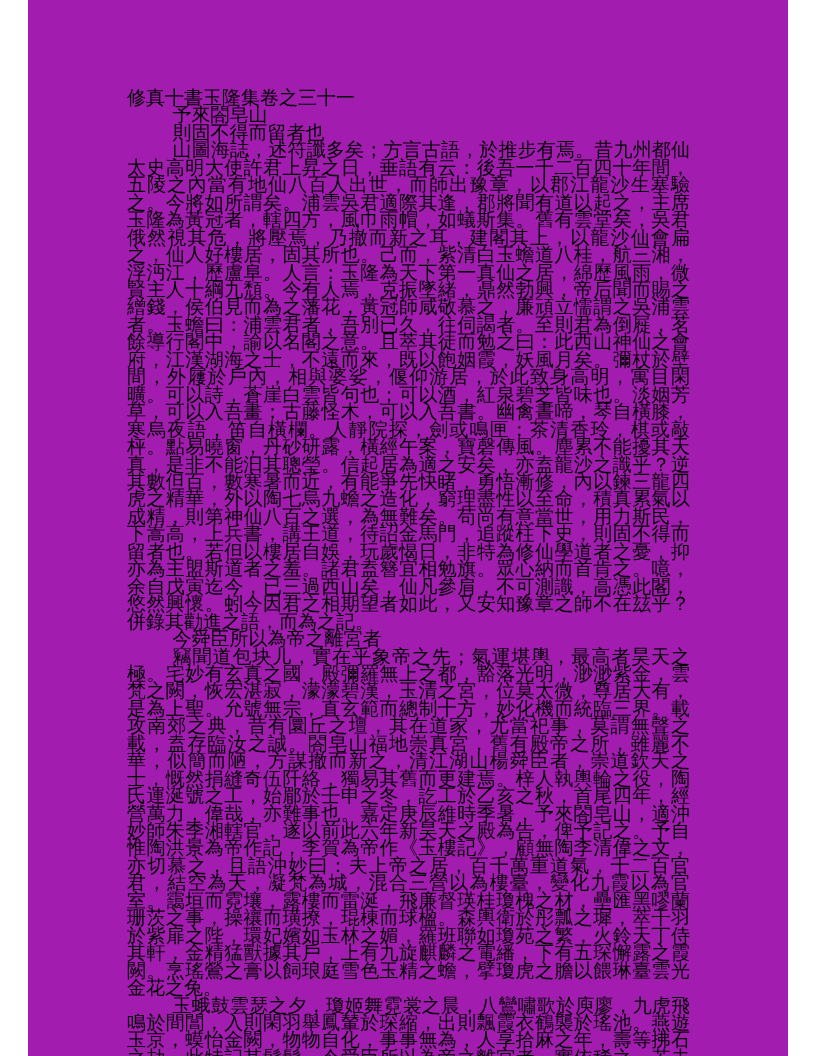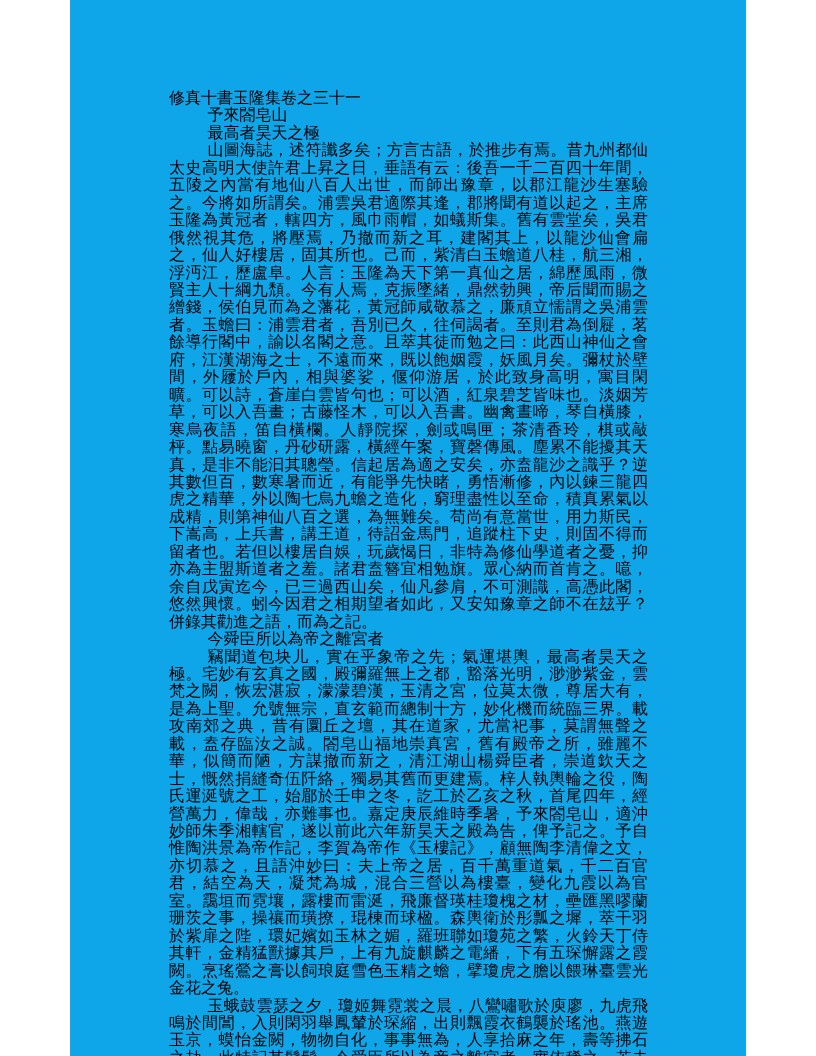--- a/index.html
+++ b/index.html
@@ -2,29 +2,29 @@
 <html lang="zh-Hant"><head>
 <meta charset="utf-8">
 <style>
   html, body {
     margin: 0;
     padding: 0;
     background: #ffffff;
   }
   .page {
     position: relative;
-    width: 676px;
+    width: 760px;
     height: 1056px;
     margin: 0 auto;
-    background: #0ea5e9;
+    background: #a21caf;
     box-sizing: border-box;
     padding: 89px 98px 40px 99px;
     overflow: hidden;
     font-family: "Liberation Serif", "DejaVu Serif", serif;
-    font-size: 16px;
+    font-size: 19px;
     line-height: 17.45px;
     color: #000000;
     text-align: justify;
     text-justify: inter-ideograph;
     letter-spacing: 0;
   }
   .page p {
     margin: 0;
     padding: 0;
     word-break: break-all;
@@ -36,18 +36,18 @@
   .indent-2 {
     text-indent: 2.4em;
   }
 </style>
 </head>
 <body>
 
 <div class="page">
   <p class="doc-title">修真十書玉隆集卷之三十一</p>
   <p class="indent-2">予來閤皂山</p>
-  <p class="indent-2">最高者昊天之極</p>
+  <p class="indent-2">則固不得而留者也</p>
   <p class="indent-2">山圖海誌，述符讖多矣；方言古語，於推步有焉。昔九州都仙太史高明大使許君上昇之日，垂語有云：後吾一千二百四十年間，五陵之內當有地仙八百人出世，而師出豫章，以郡江龍沙生塞驗之。今將如所謂矣。浦雲吳君適際其逢，郡將聞有道以起之，主席玉隆為黃冠者，轄四方，風巾雨帽，如蟻斯集。舊有雲堂矣，吳君俄然視其危，將壓焉，乃撤而新之耳，建閣其上，以龍沙仙會扁之，仙人好樓居，固其所也。己而，紫清白玉蟾道八桂，航三湘，浮沔江，歷盧阜。人言：玉隆為天下第一真仙之居，綿歷風雨，微賢主人十綱九頹。今有人焉，克振墜緒，鼎然勃興，帝后聞而賜之繒錢，侯伯見而為之藩花，黃冠師咸敬慕之，廉頑立懦謂之吳浦雲者。玉蟾曰：浦雲君者，吾別已久，往伺謁者。至則君為倒屣，茗餘導行閣中，諭以名閣之意。且萃其徒而勉之曰：此西山神仙之會府，江漢湖海之士，不遠而來，既以飽姻霞，妖風月矣。彌杖於壁間，外屨於戶內，相與婆娑，偃仰游居，於此致身高明，寓目閑曠。可以詩，蒼崖白雲皆句也；可以酒，紅泉碧芝皆味也。淡姻芳草，可以入吾畫；古藤怪木，可以入吾書。幽禽晝啼，琴自橫膝，寒烏夜語，笛自橫欄。人靜院探，劍或鳴匣；茶清香玲，棋或敲枰。點易曉窗，丹砂研露，橫經午案，寶磬傳風。塵累不能擾其天真，是非不能汩其聰瑩。信起居為適之安矣，亦盍龍沙之識乎？逆其數但百，數寒暑而近，有能爭先快睹，勇悟漸修，內以鍊三龍四虎之精華，外以陶七烏九蟾之造化，窮理盡性以至命，積真累氣以成精，則第神仙八百之選，為無難矣。苟尚有意當世，用力斯民，下嵩高，上兵書，講王道，待詔金馬門，追蹤柱下史，則固不得而留者也。若但以樓居自娛，玩歲愒日，非特為修仙學道者之憂，抑亦為主盟斯道者之羞。諸君盍簪宜相勉旗。眾心納而首肯之。噫，余自戊寅迄今，已三過西山矣，仙凡參肩，不可測識，高憑此閣，悠然興懷。蚓今因君之相期望者如此，又安知豫章之師不在玆乎？併錄其勸進之語，而為之記。</p>
   <p class="indent-2">今舜臣所以為帝之離宮者</p>
   <p class="indent-2">竊聞道包块儿，實在乎象帝之先；氣運堪輿，最高者昊天之極。宅妙有玄真之國，殿彌羅無上之都，豁落光明，渺渺紫金，雲梵之闕，恢宏湛寂，濛濛碧漢，玉清之宮，位莫太微，尊居大有，是為上聖。允號無宗，直玄範而總制十方，妙化機而統臨三界。載攻南郊之典，昔有圜丘之壇，其在道家，尤當祀事，莫謂無聲之載，盍存臨汝之誠。閤皂山福地崇真宮，舊有殿帝之所，雖麗不華，似簡而陋，方謀撤而新之，清江湖山楊舜臣者，崇道欽天之士，慨然捐縫奇伍阡絡，獨易其舊而更建焉。梓人執輿輪之役，陶氏運涎號之工，始郿於壬申之冬，訖工於乙亥之秋，首尾四年，經營萬力，偉哉，亦難事也。嘉定庚辰維時季暑，予來閤皂山，適沖妙師朱季湘轄官，遂以前此六年新昊天之殿為告，俾予記之。予自惟陶洪景為帝作記，李賀為帝作《玉樓記》，顧無陶李清偉之文，亦切慕之，且語沖妙曰：夫上帝之居，百千萬重道氣，千二百官君，結空為天，凝梵為城，混合三營以為樓臺，變化九霞以為官室。靄垣而霓壤，露樓而雷涎，飛廉督瑛桂瓊槐之材，壘匯黑嘐蘭珊茨之事，操禳而璜撩，琨棟而球楹。森輿衛於彤瓢之墀，萃干羽於紫扉之陛，環妃嬪如玉林之媚，羅班聯如瓊苑之繁，火鈴天丁侍其軒，金精猛獸據其戶，上有九旋麒麟之電繙，下有五琛懈露之霞闕。烹瑤鶯之膏以飼琅庭雪色玉精之蟾，擘瓊虎之膽以餵琳臺雲光金花之兔。</p>
   <p class="indent-2">玉蛾鼓雲瑟之夕，瓊姬舞霓裳之晨，八鸞嘯歌於庾廖，九虎飛鳴於間閶，入則閑羽舉鳳輦於琛縮，出則飄霞衣鶴襲於瑤池。燕遊玉京，蟆怡金闕，物物自化，事事無為，人享拾麻之年，壽等拂石之劫。此特記其髻髭，今舜臣所以為帝之離宮者，實依稀之。若夫寶殿湄深，雲寵嵏業，御容英粹，玉座委蛇。地皆砌以花磚，壁皆粉以銀液，中邊供具，左右羽儀，下毾鳳墀，上陳鴛瓦，千楹耀日，萬拱凝姻，高聳溟濛，雄壓晒幸，丹光紫氛之麗，朱扉黃閣之嚴，羽士有所歸心，名山為之增氣。以世俗而言之，獻豆粥麥飯者，天子嘉之，納粟者爵之，貢馬官之，雖玉帝高高在上，其視甚微，其聽甚卑，則舜臣蒙福之報，宜何如也。夫以上帝之德，不可明言。開天執符，長御延康之曆；含真體道，默膺混沌之圖，且蚩蚩蠢蠢，林然於天地之問者，豈知乎帝力哉？嘗謂至高之天，能降自求之福，鱔能謁斗，獺能祭天，況人也乎？沖妙曰然。</p>
 </div>
 
 </body></html>

